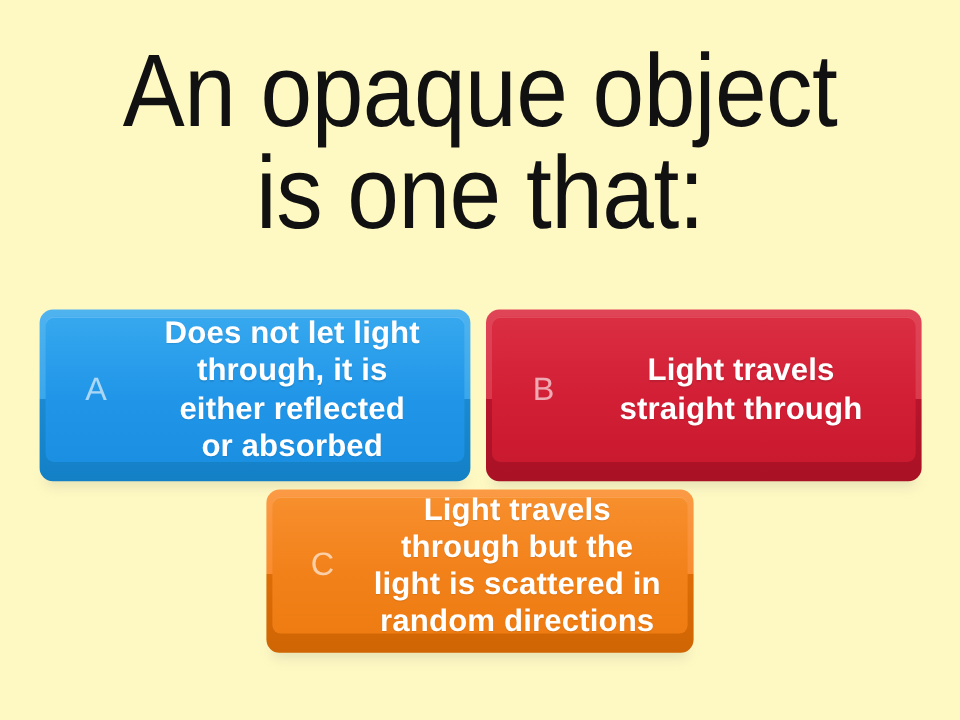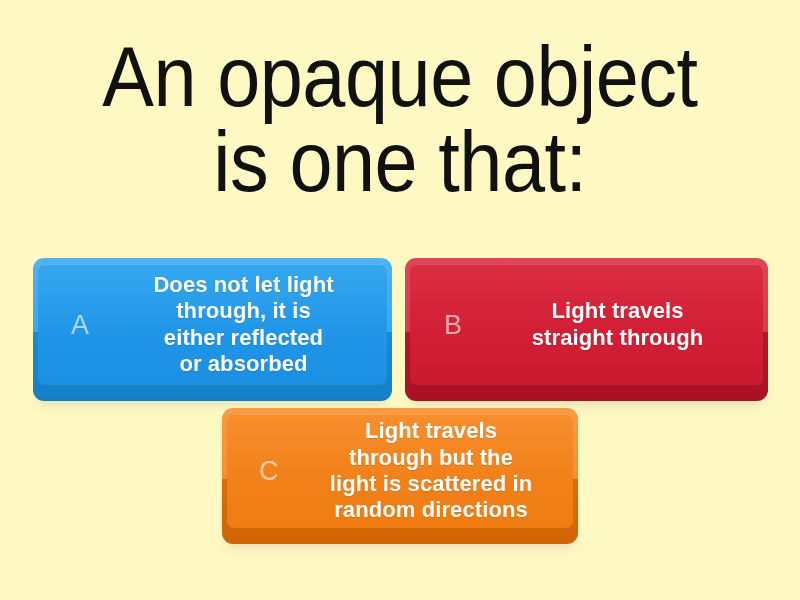--- a/index.html
+++ b/index.html
@@ -97,21 +97,21 @@
     color: rgba(255,255,255,0.62);
     line-height: 1;
     pointer-events: none;
   }
 
   .key-text {
     width: 100%;
     text-align: center;
     color: #ffffff;
     font-weight: bold;
-    font-size: 22px;
+    font-size: 26px;
     line-height: 1.20;
     letter-spacing: 0.1px;
     white-space: pre-line;
     padding: 0 10px 0 72px;
     box-sizing: border-box;
     text-shadow: 0 1px 1px rgba(0,0,0,0.10);
   }
 
   
   #answer-a { left: 33px; top: 258px; width: 359px; height: 143px; }

